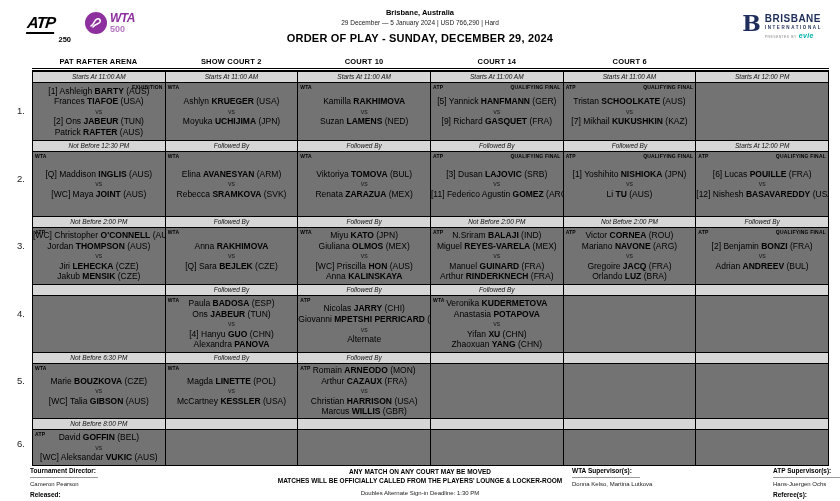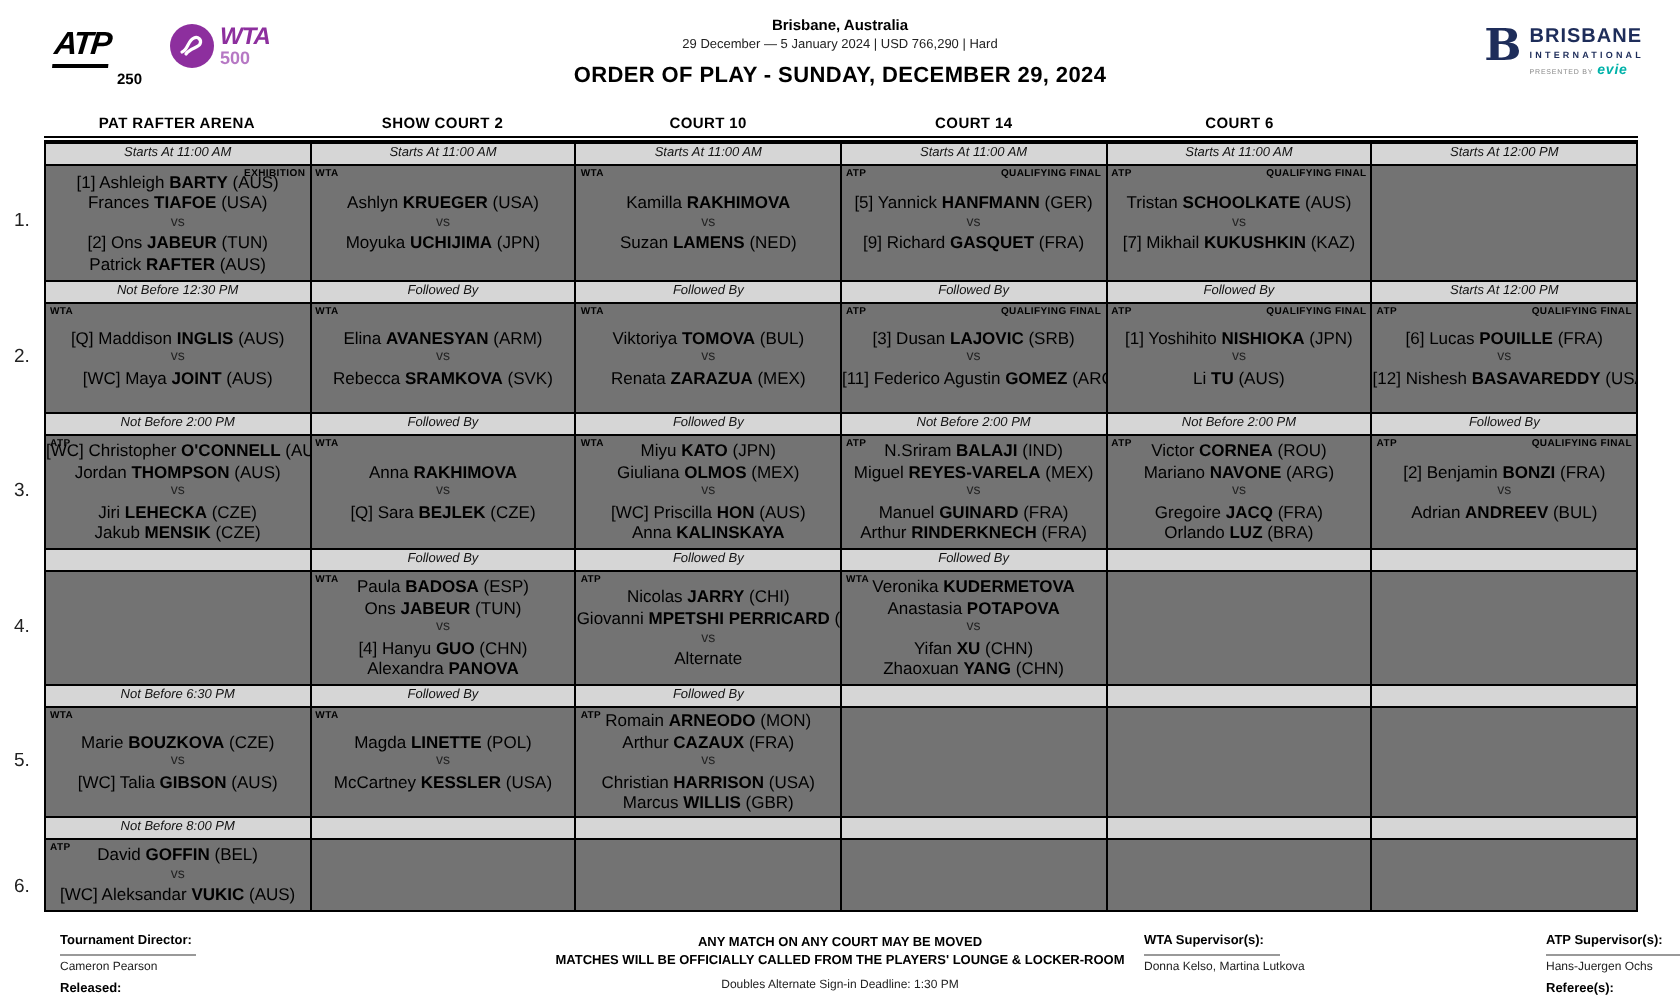--- a/index.html
+++ b/index.html
@@ -21,21 +21,21 @@
   .wta-text{line-height:1;}
   .wta-word{font-size:12px;font-weight:900;font-style:italic;color:#8d2f9e;letter-spacing:-.5px;}
   .wta-tier{font-size:9px;font-weight:bold;color:#b678c4;margin-top:1px;}
   .bi-logo{position:absolute;right:18px;top:14px;display:flex;align-items:flex-start;}
   .bi-b{font-size:22px;font-weight:900;color:#1e2d5a;line-height:.9;margin-right:4px;font-family:"DejaVu Serif",serif;}
   .bi-name{font-size:10px;font-weight:900;color:#1e2d5a;letter-spacing:.5px;line-height:1;}
   .bi-sub{font-size:4.5px;font-weight:bold;color:#1e2d5a;letter-spacing:1.6px;margin-top:1px;}
   .bi-presented{font-size:3.5px;color:#8a8a8a;margin-top:2px;letter-spacing:.4px;}
   .bi-brand{font-size:7px;font-weight:900;font-style:italic;color:#00b2a9;margin-left:2px;}
   
-  #table-zone{position:absolute;left:22px;top:55px;width:797px;}
+  #table-zone{position:absolute;left:32px;top:55px;width:797px;}
   .court-row{display:grid;grid-template-columns:repeat(6,1fr);border-bottom:3px double #000;}
   .court-name{font-size:7.5px;font-weight:bold;text-align:center;padding:2px 0 2px 0;letter-spacing:.2px;}
   table.oop{width:100%;border-collapse:collapse;table-layout:fixed;border:1px solid #000;}
   td{border:1px solid #000;padding:0;overflow:hidden;}
   .strip-cell{background:#d6d6d6;height:10px;font-size:6.5px;font-style:italic;text-align:center;vertical-align:middle;color:#111;line-height:1;}
   .match-cell{vertical-align:middle;text-align:center;position:relative;background:#737373;}
   .tour-tag{position:absolute;top:1px;left:2px;font-size:5px;font-weight:bold;letter-spacing:.2px;}
   .event-tag{position:absolute;top:1px;right:2px;font-size:5px;font-weight:bold;letter-spacing:.2px;}
   .player-line{font-size:8.5px;line-height:1.25;white-space:nowrap;}
   .vs-line{font-size:7px;line-height:1.35;color:#222;}
@@ -146,21 +146,21 @@
           <td class="match-cell"></td>
         </tr>
         <tr>
           <td class="strip-cell">Not Before 12:30 PM</td>
           <td class="strip-cell">Followed By</td>
           <td class="strip-cell">Followed By</td>
           <td class="strip-cell">Followed By</td>
           <td class="strip-cell">Followed By</td>
           <td class="strip-cell">Starts At 12:00 PM</td>
         </tr>
-        <tr style="height: 55px;">
+        <tr style="height: 65px;">
           <td class="match-cell">
             <span class="tour-tag">WTA</span>
             <div class="player-line">[Q] Maddison <b>INGLIS</b> (AUS)</div>
             <div class="vs-line">vs</div>
             <div class="player-line">[WC] Maya <b>JOINT</b> (AUS)</div>
           </td>
           <td class="match-cell">
             <span class="tour-tag">WTA</span>
             <div class="player-line">Elina <b>AVANESYAN</b> (ARM)</div>
             <div class="vs-line">vs</div>

